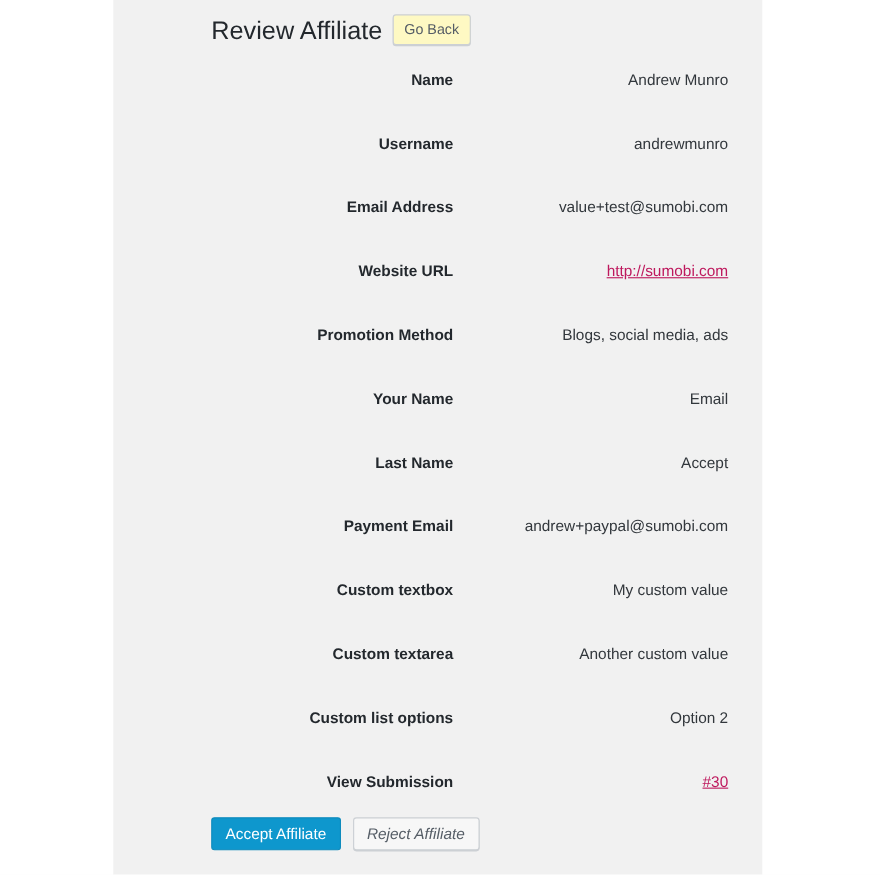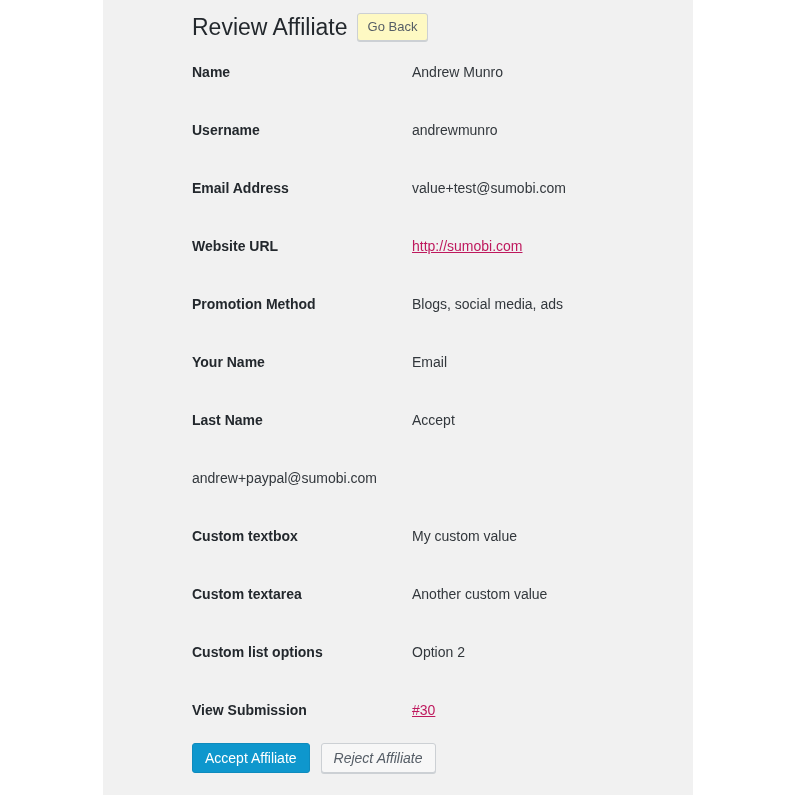--- a/index.html
+++ b/index.html
@@ -80,20 +80,21 @@
 
   
   #fields {
     margin-top: 13px;
   }
 
   .field-row {
     display: flex;
     align-items: flex-start;
     height: 58px;
+    text-align: right;
   }
 
   .field-label {
     width: 220px;
     flex: 0 0 220px;
     font-size: 14px;
     font-weight: bold;
     color: #23282d;
     line-height: 20px;
     padding-top: 1px;
@@ -196,20 +197,21 @@
           </div>
           <div class="field-row">
             <div class="field-label">Your Name</div>
             <div class="field-value">Email</div>
           </div>
           <div class="field-row">
             <div class="field-label">Last Name</div>
             <div class="field-value">Accept</div>
           </div>
           <div class="field-row">
+            <div class="field-label">Payment Email</div>
             <div class="field-value">andrew+paypal@sumobi.com</div>
           </div>
           <div class="field-row">
             <div class="field-label">Custom textbox</div>
             <div class="field-value">My custom value</div>
           </div>
           <div class="field-row">
             <div class="field-label">Custom textarea</div>
             <div class="field-value">Another custom value</div>
           </div>

